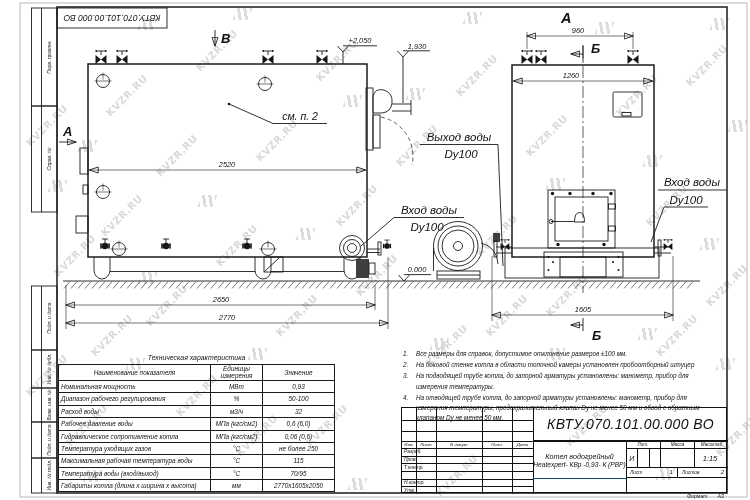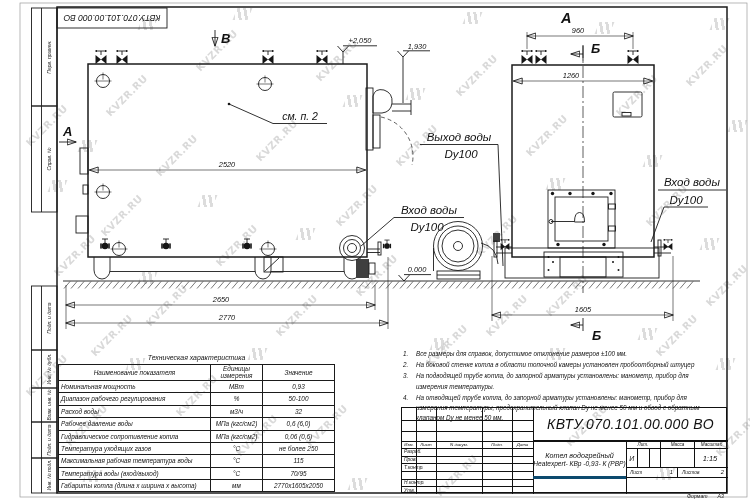--- a/index.html
+++ b/index.html
@@ -591,21 +591,21 @@
 
     <div class="cell lft" style="left:0;top:40px;width:34px;height:7.7px;font-size:4.9px">Разраб.</div>
     <div class="cell lft" style="left:0;top:47.7px;width:34px;height:7.6px;font-size:4.9px">Пров.</div>
     <div class="cell lft" style="left:0;top:55.3px;width:34px;height:7.7px;font-size:4.9px">Т.контр.</div>
     <div class="cell lft" style="left:0;top:63px;width:34px;height:7.7px;font-size:4.9px"></div>
     <div class="cell lft" style="left:0;top:70.7px;width:34px;height:7.6px;font-size:4.9px">Н.контр.</div>
     <div class="cell lft" style="left:0;top:78.3px;width:34px;height:7.7px;font-size:4.9px">Утв.</div>
 
     <div class="cell desig" style="left:131px;top:0;width:195px;height:33px;border-bottom:1px solid #111">КВТУ.070.101.00.000  ВО</div>
 
-    <div class="abs" style="left:131px;top:33px;width:93px;height:38px;border-bottom:3px solid #0c4a6e;display:flex;flex-direction:column;align-items:center;justify-content:center">
+    <div class="abs" style="left:131px;top:33px;width:93px;height:38px;border-bottom:1px solid #0c4a6e;display:flex;flex-direction:column;align-items:center;justify-content:center">
       <div style="font-size:7.2px">Котел водогрейный</div>
       <div style="font-size:6.6px;white-space:nowrap">Heatexpert- КВр -0,93- К (РВР)</div>
     </div>
 
     <div class="vl" style="left:224px;top:33px;height:53px"></div>
     <div class="cell" style="left:224px;top:33px;width:34px;height:8px;font-size:4.6px;border-bottom:1px solid #111">Лит.</div>
     <div class="cell" style="left:258px;top:33px;width:34px;height:8px;font-size:4.6px;border-left:1px solid #111;border-bottom:1px solid #111">Масса</div>
     <div class="cell" style="left:292px;top:33px;width:34px;height:8px;font-size:4.6px;border-left:1px solid #111;border-bottom:1px solid #111">Масштаб</div>
     <div class="cell" style="left:224px;top:41px;width:11.3px;height:18px;font-size:7px">И</div>
     <div class="vl" style="left:235.3px;top:41px;height:18px"></div>

